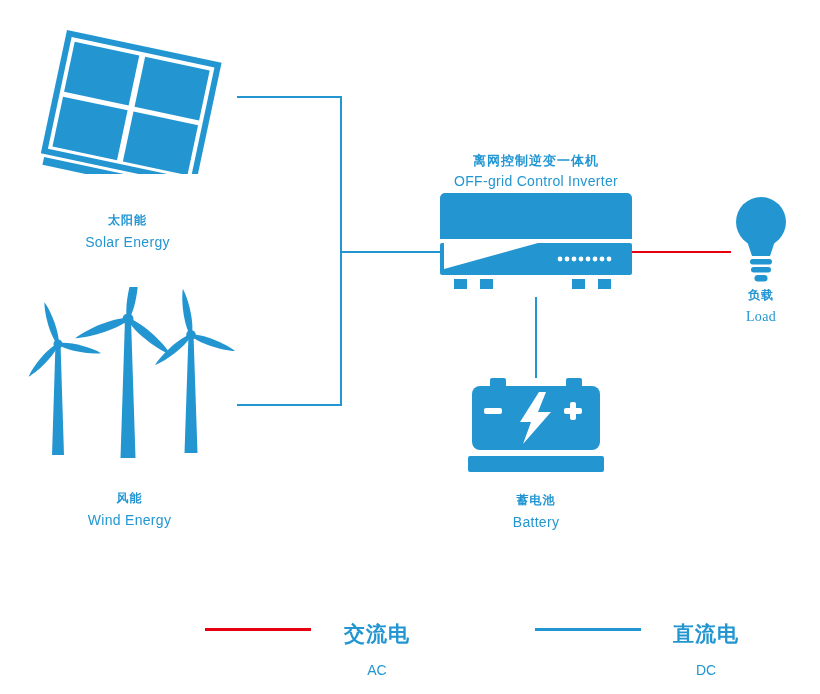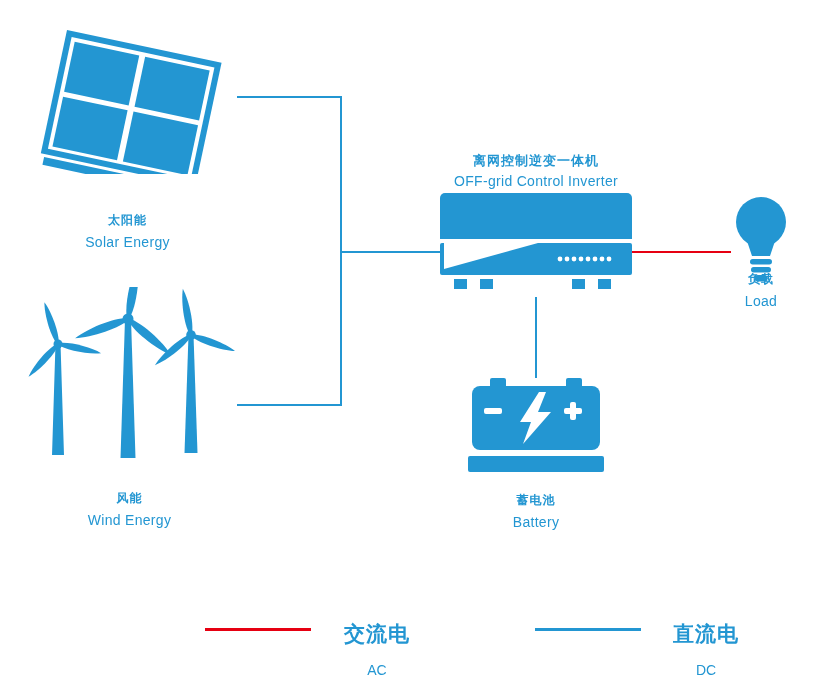--- a/index.html
+++ b/index.html
@@ -166,21 +166,21 @@
   <div class="label inverter-label" style="left:426px;top:153px;width:220px;">
     <div class="title">离网控制逆变一体机</div>
     <div class="subtitle">OFF-grid Control Inverter</div>
   </div>
 
   <div class="label" style="left:461px;top:493px;width:150px;">
     <div class="title">蓄电池</div>
     <div class="subtitle">Battery</div>
   </div>
 
-  <div class="label" style="left:711px;top:272px;width:100px;">
+  <div class="label" style="left:711px;top:288px;width:100px;font-family:Liberation Serif, serif;">
     <div class="title">负载</div>
     <div class="subtitle">Load</div>
   </div>
 
   <div class="legend-line ac" style="left:205px;top:628px;width:106px;"></div>
   <div class="legend-label" style="left:332px;top:620px;width:90px;">
     <div class="big">交流电</div>
     <div class="small">AC</div>
   </div>
 

